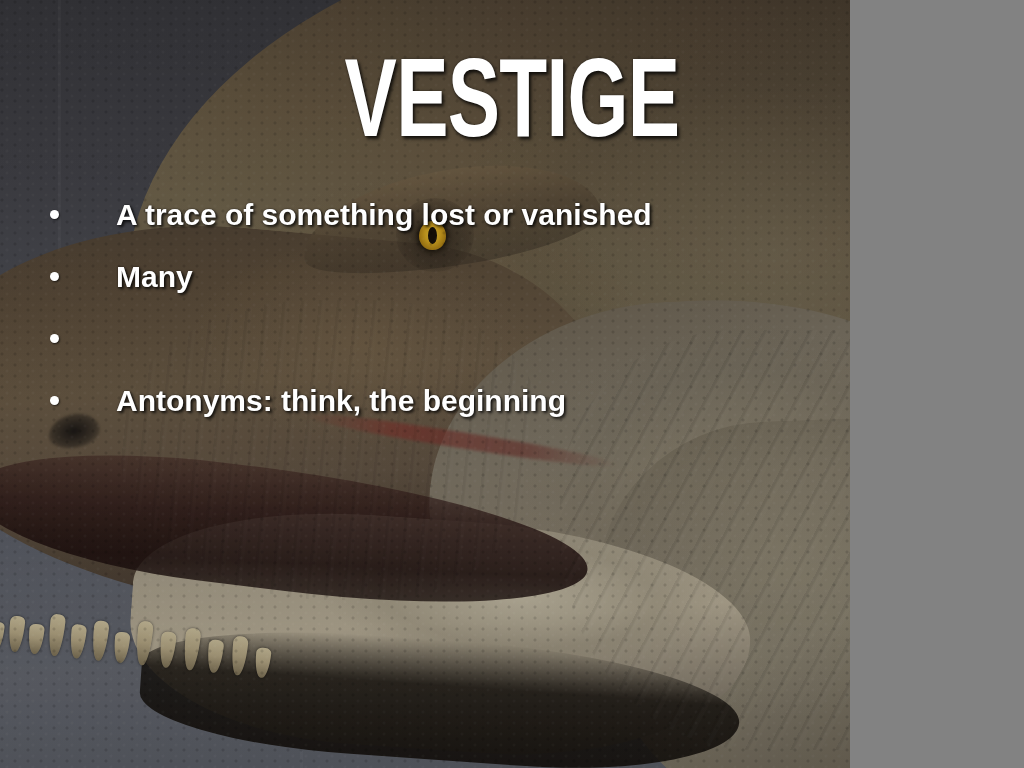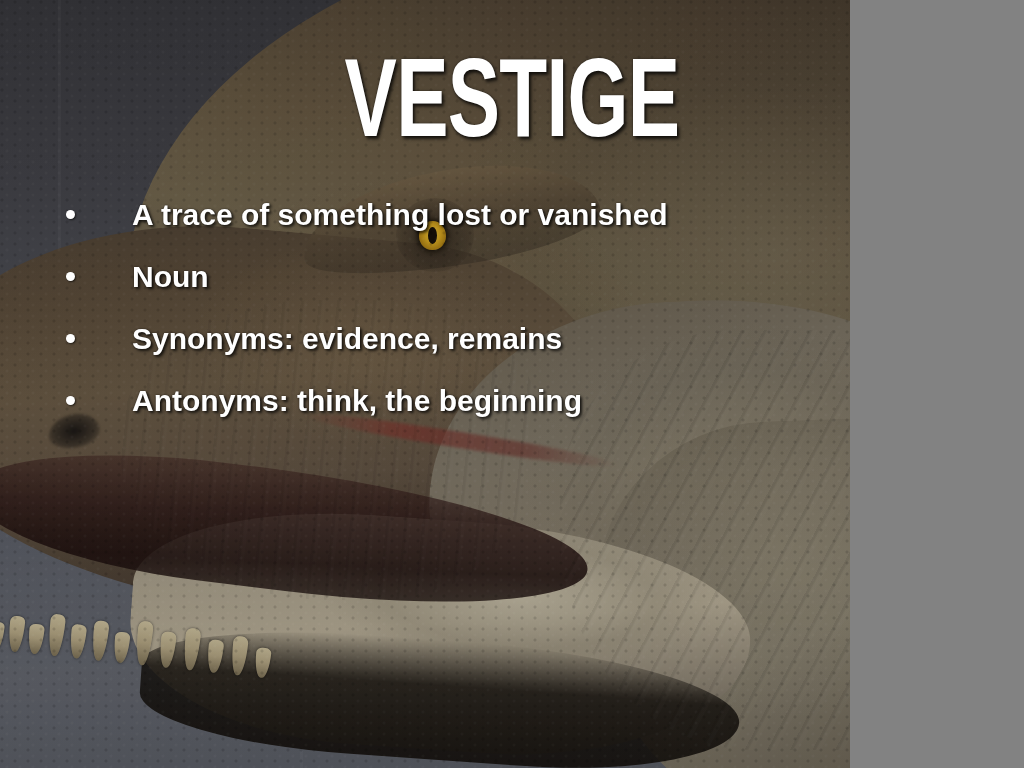--- a/index.html
+++ b/index.html
@@ -344,21 +344,21 @@
     transform: scaleX(0.70);
     transform-origin: 50% 0;
     text-shadow:
       3px 3px 4px rgba(0,0,0,0.72),
       0 0 3px rgba(0,0,0,0.50);
     white-space: nowrap;
   }
 
   #bullets {
     position: absolute;
-    left: 16px;
+    left: 0;
     top: 196px;
     width: 1000px;
   }
   .bullet-row {
     position: relative;
     height: 62px;
   }
   .bullet-dot {
     position: absolute;
     left: 50px;
@@ -448,27 +448,26 @@
 
     <div id="bullets">
 
       <div class="bullet-row">
         <span class="bullet-dot"></span>
         <span class="bullet-text">A trace of something lost or vanished</span>
       </div>
 
       <div class="bullet-row">
         <span class="bullet-dot"></span>
-        <span class="bullet-text">Noun</span>
+        <span class="bullet-text">Many</span>
       </div>
 
 
       <div class="bullet-row">
         <span class="bullet-dot"></span>
-        <span class="bullet-text">Synonyms: evidence, remains</span>
       </div>
 
       <div class="bullet-row">
         <span class="bullet-dot"></span>
         <span class="bullet-text">Antonyms: think, the beginning</span>
       </div>
 
     </div>
   </div>
 

